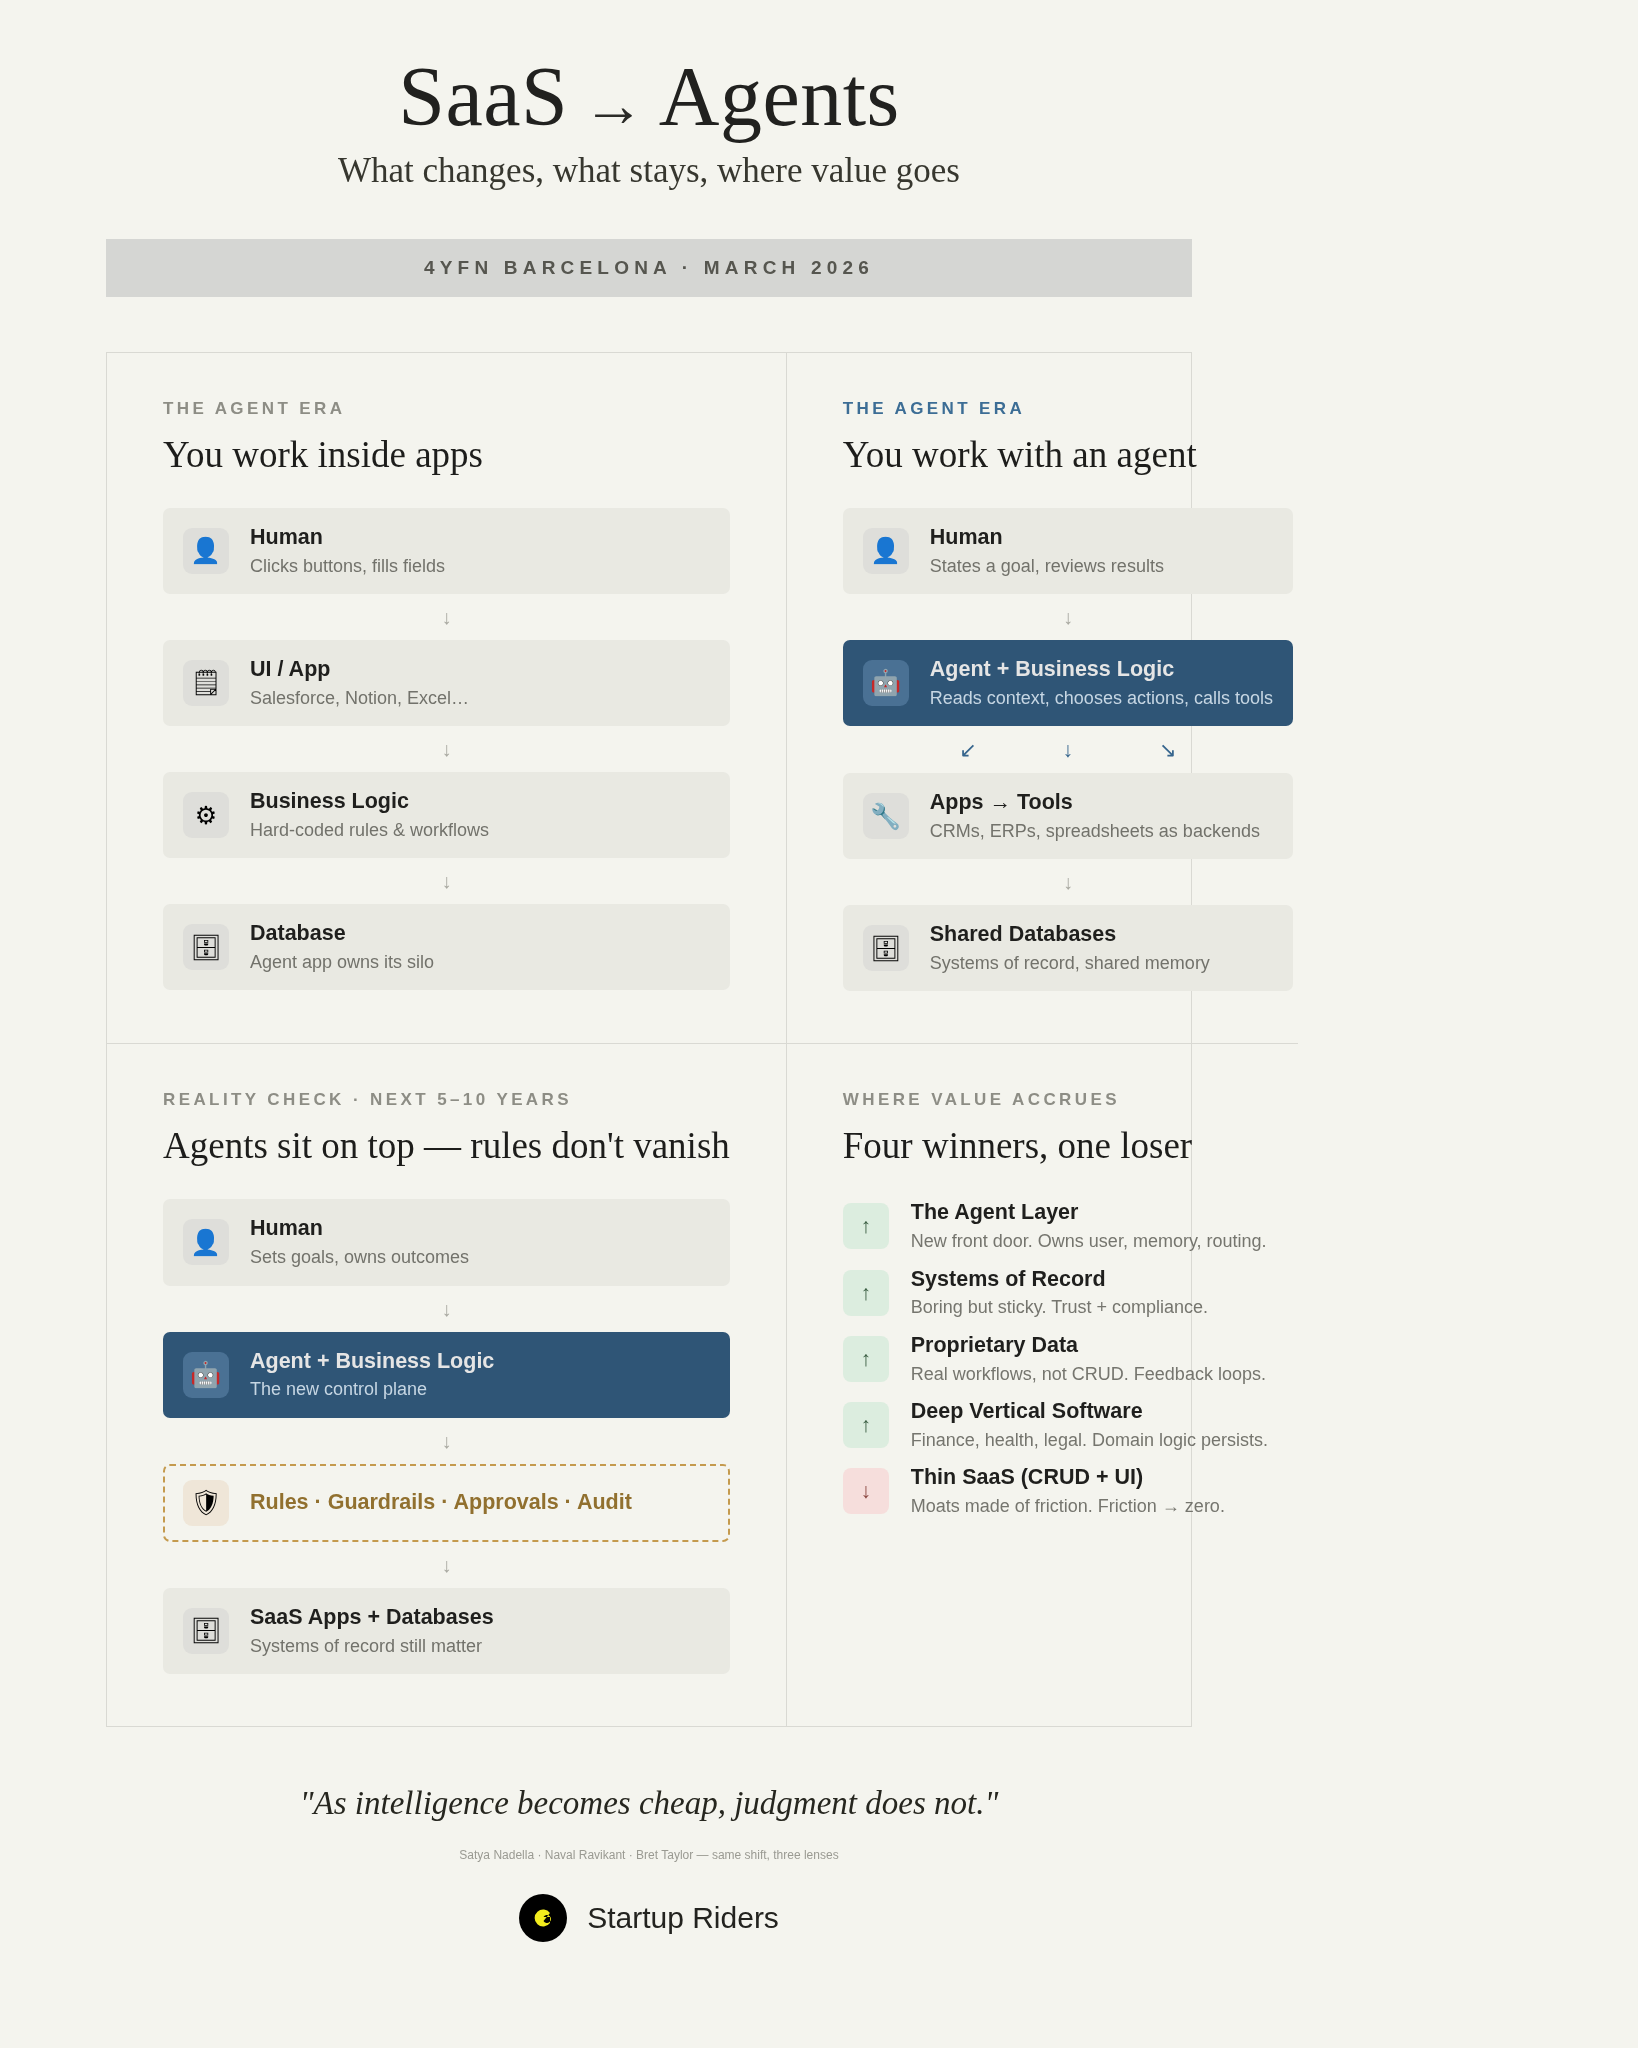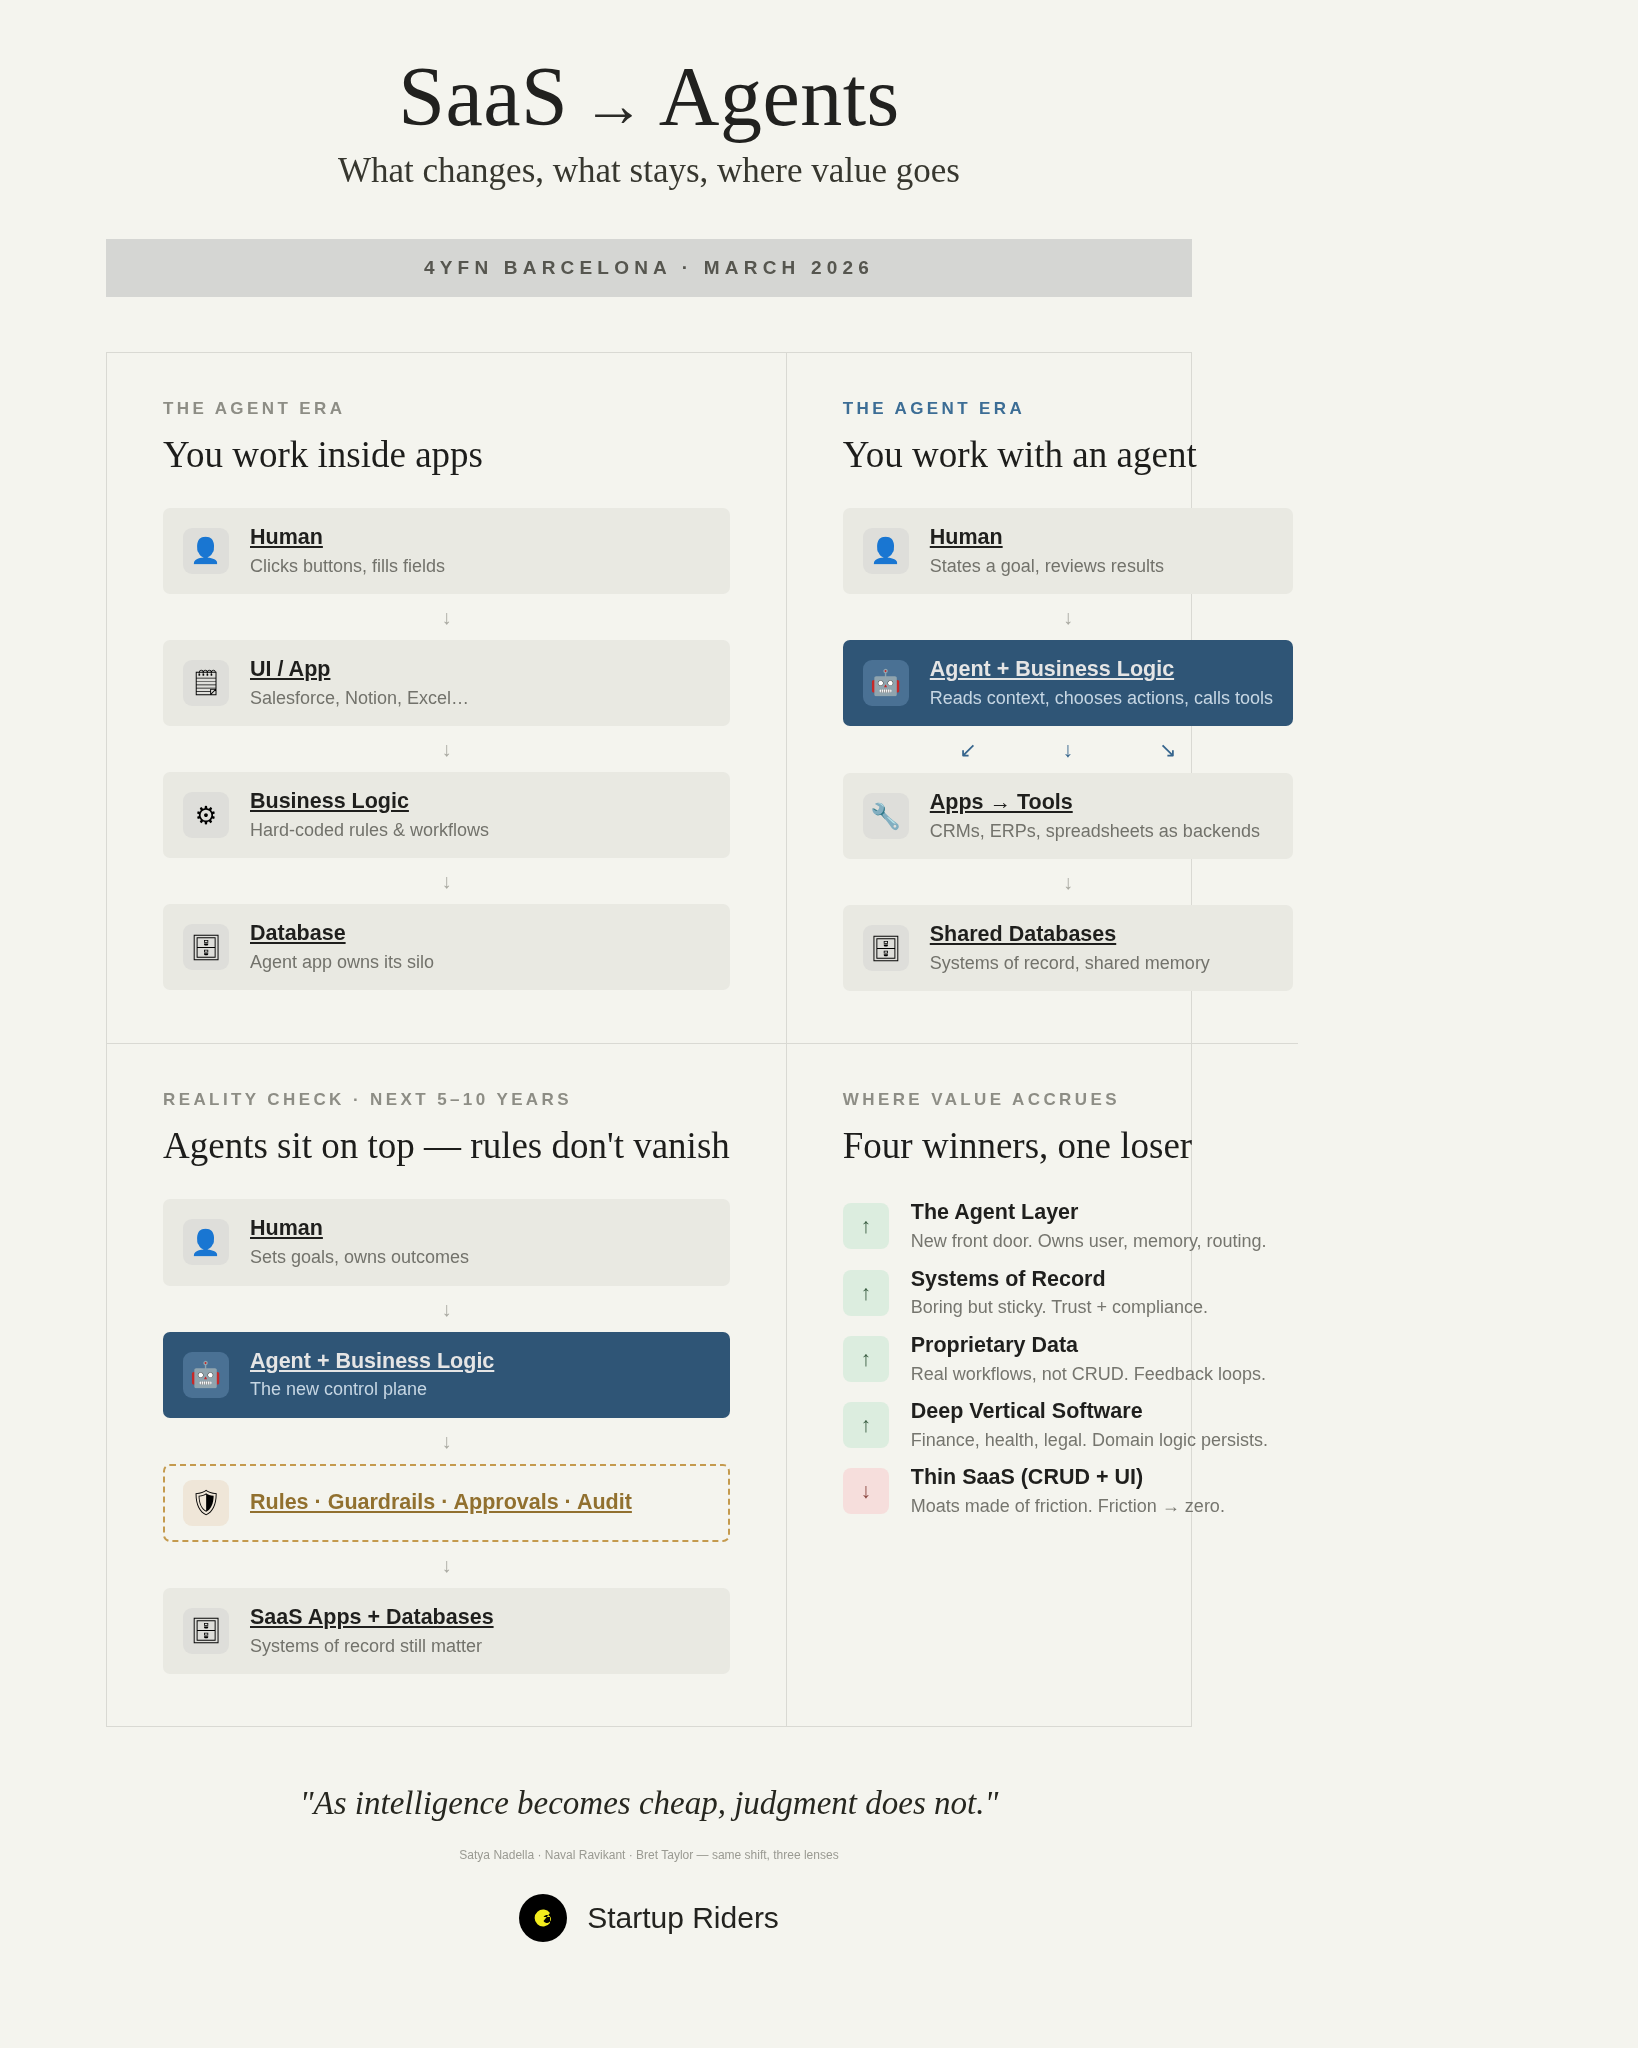--- a/index.html
+++ b/index.html
@@ -129,21 +129,20 @@
   .row.highlight .tile { background: #4a7194; }
   .row.dashed .tile { background: #efe6d8; }
 
   .row-text { margin-left: 21px; min-width: 0; }
   .row-title {
     font-size: 21.5px;
     font-weight: 700;
     color: #1f1f1d;
     line-height: 1.25;
     white-space: nowrap;
-    text-decoration: underline;
   }
   .row-sub {
     font-size: 18px;
     color: #72726b;
     line-height: 1.35;
     margin-top: 3px;
     white-space: nowrap;
   }
   .row.highlight .row-title { color: #e5e5e5; }
   .row.highlight .row-sub { color: #c6d6e3; }

